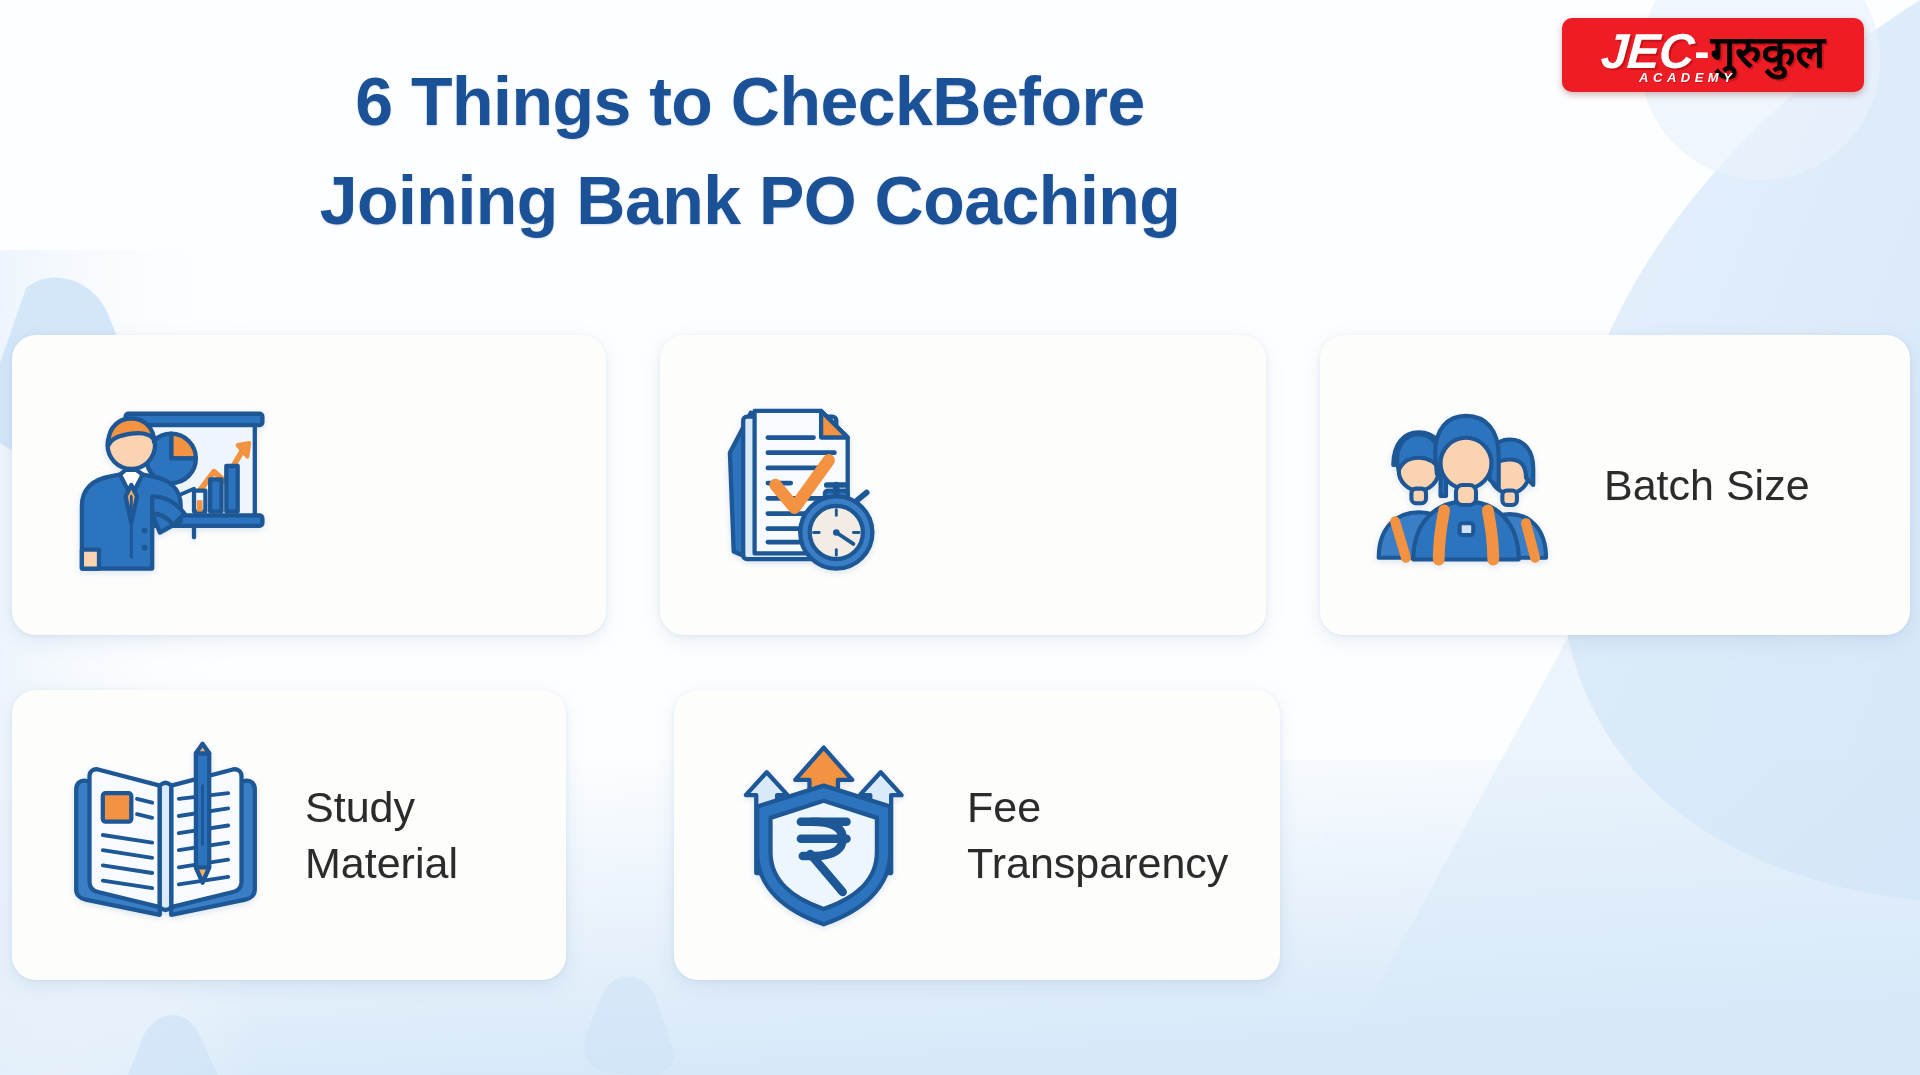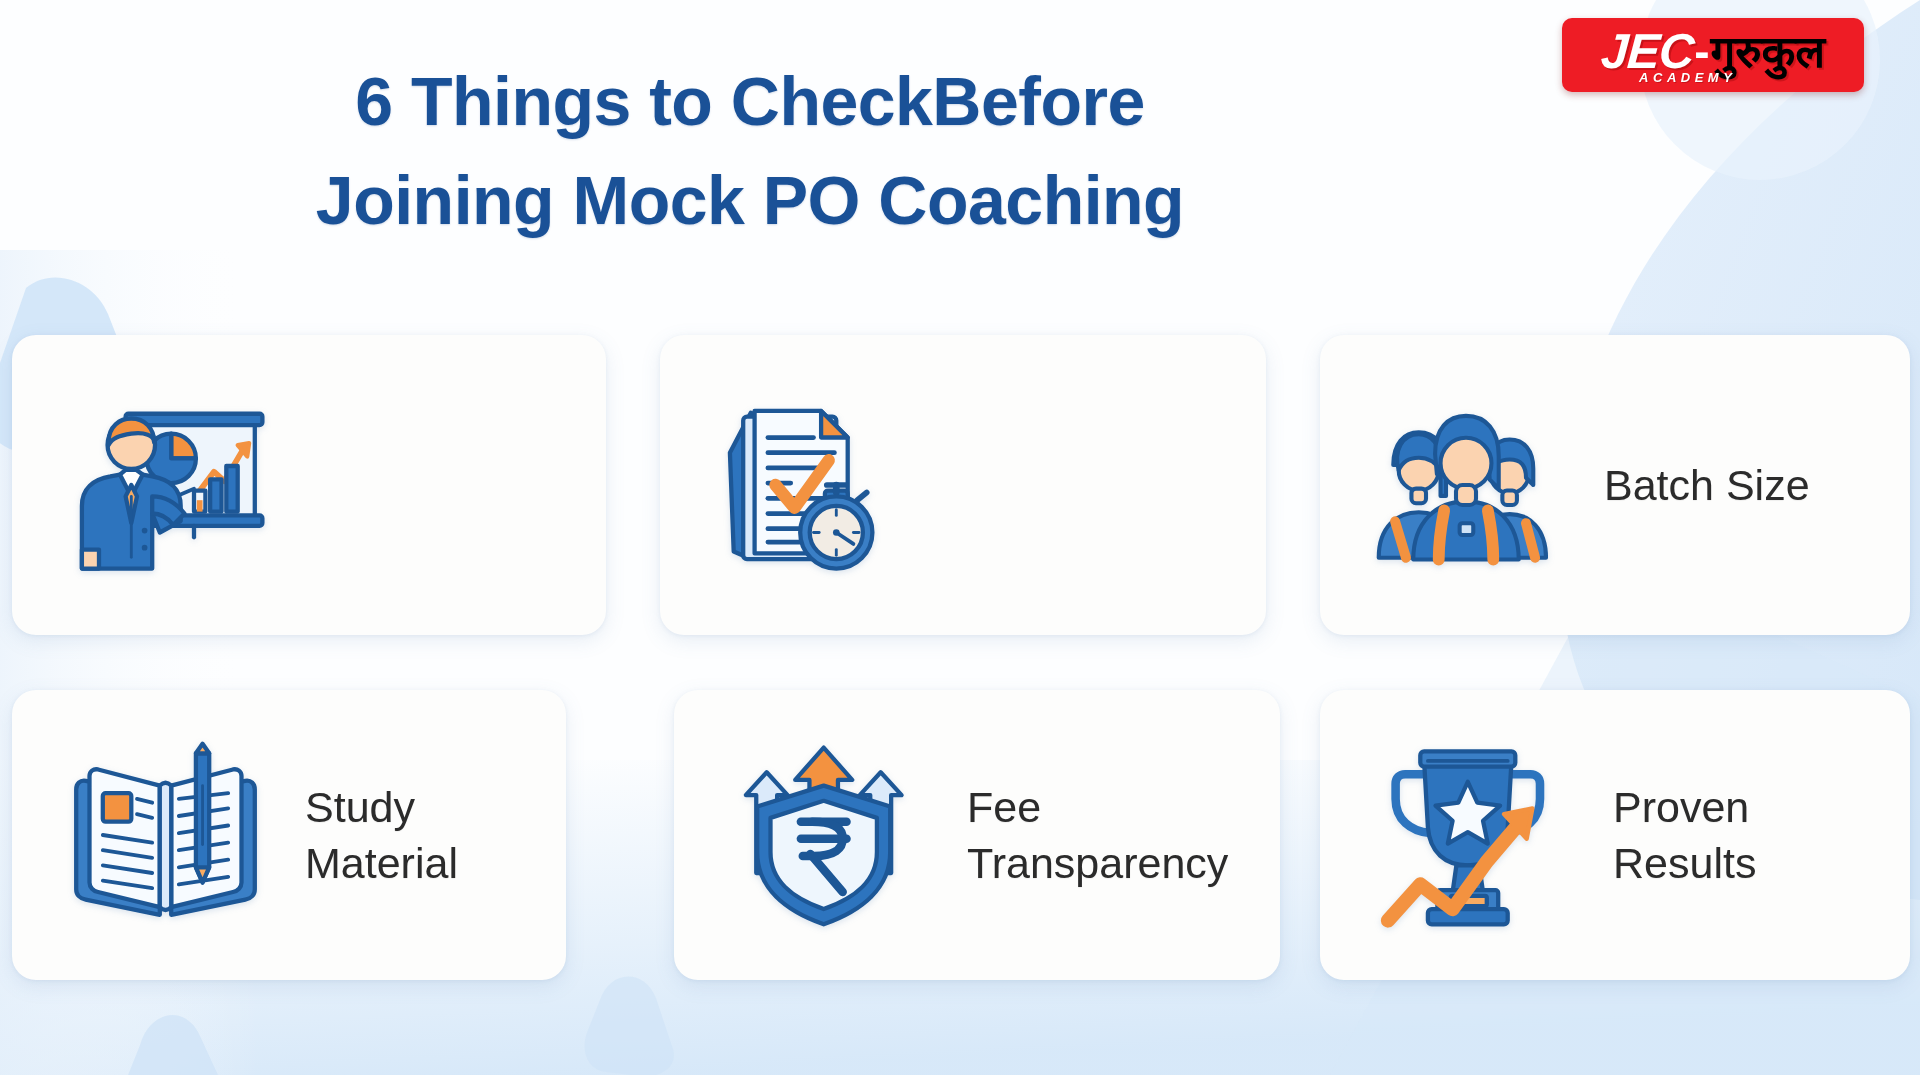--- a/index.html
+++ b/index.html
@@ -152,21 +152,21 @@
   <div class="logowrap">
     <span class="jec">JEC</span>
     <span class="dash">-</span>
     <span class="guru">गुरुकुल</span>
     <span class="academy">ACADEMY</span>
   </div>
 </div>
 
 <div id="title">
   <div class="line">6 Things to CheckBefore</div>
-  <div class="line">Joining Mock PO Coaching</div>
+  <div class="line">Joining Bank PO Coaching</div>
 </div>
 
 <div id="grid">
 
   <div class="card c1">
     <div class="icon">
       <svg viewBox="0 0 220 200" xmlns="http://www.w3.org/2000/svg">
         <g stroke="#1d5796" stroke-width="4.5" stroke-linejoin="round" stroke-linecap="round">
 
           <rect x="76" y="34" width="128" height="100" rx="3" fill="#eef5fc"></rect>
@@ -353,42 +353,14 @@
             <path d="M94 86 C118 86 126 94 126 104 C126 114 118 122 96 122 L84 122"></path>
             <line x1="92" y1="120" x2="126" y2="160"></line>
           </g>
         </g>
       </svg>
     </div>
     <div class="label">Fee
 Transparency</div>
   </div>
 
-  <div class="card c6">
-    <div class="icon">
-      <svg viewBox="0 0 220 200" xmlns="http://www.w3.org/2000/svg">
-        <g stroke="#1d5796" stroke-width="4.5" stroke-linejoin="round" stroke-linecap="round">
-
-          <path d="M62 36 L38 36 C32 36 28 40 28 46 L28 62 C28 84 44 96 64 98" fill="none" stroke-width="9" stroke="#2d74be"></path>
-          <path d="M146 36 L170 36 C176 36 180 40 180 46 L180 62 C180 84 164 96 144 98" fill="none" stroke-width="9" stroke="#2d74be"></path>
-
-          <path d="M58 22 L150 22 L146 92 C144 118 128 132 104 132 C80 132 64 118 62 92 Z" fill="#2d74be"></path>
-          <rect x="54" y="12" width="100" height="16" rx="4" fill="#3a7fc6"></rect>
-          <line x1="62" y1="22" x2="146" y2="22" stroke="#1d5796" stroke-width="4"></line>
-
-          <path d="M104 44 L114 66 L138 69 L120 85 L125 109 L104 97 L83 109 L88 85 L70 69 L94 66 Z" fill="#f7fbff"></path>
-
-          <path d="M92 132 L116 132 L120 160 L88 160 Z" fill="#2d74be"></path>
-
-          <rect x="72" y="158" width="64" height="22" rx="3" fill="#3a7fc6"></rect>
-          <rect x="62" y="178" width="84" height="16" rx="4" fill="#2d74be"></rect>
-          <rect x="86" y="164" width="38" height="11" rx="2" fill="#f8ab62"></rect>
-
-          <polyline points="20,190 54,152 88,178 124,128 158,88" fill="none" stroke="#f39240" stroke-width="15" stroke-linecap="round" stroke-linejoin="round"></polyline>
-          <polygon points="142,78 172,72 166,104" fill="#f39240" stroke="#f39240"></polygon>
-        </g>
-      </svg>
-    </div>
-    <div class="label">Proven
-Results</div>
-  </div>
 
 </div>
 
 </body></html>

